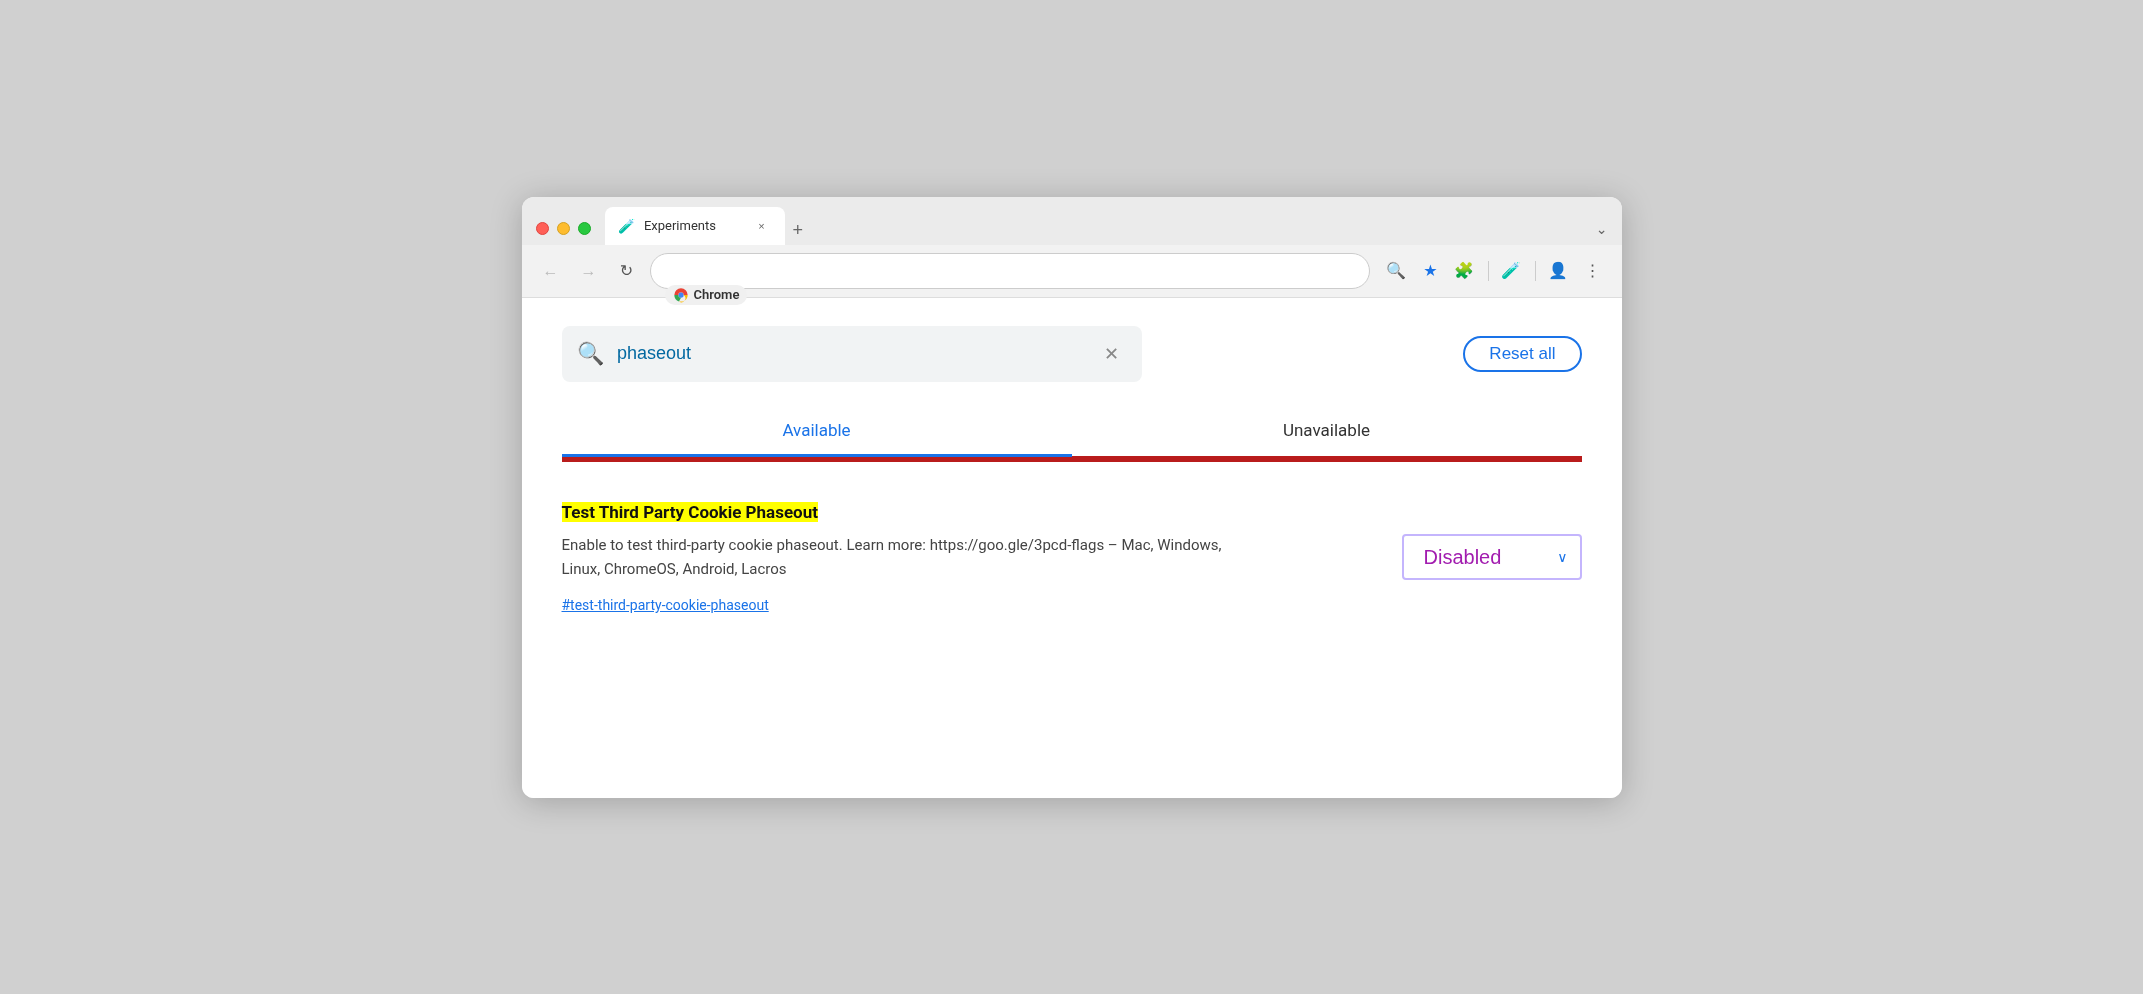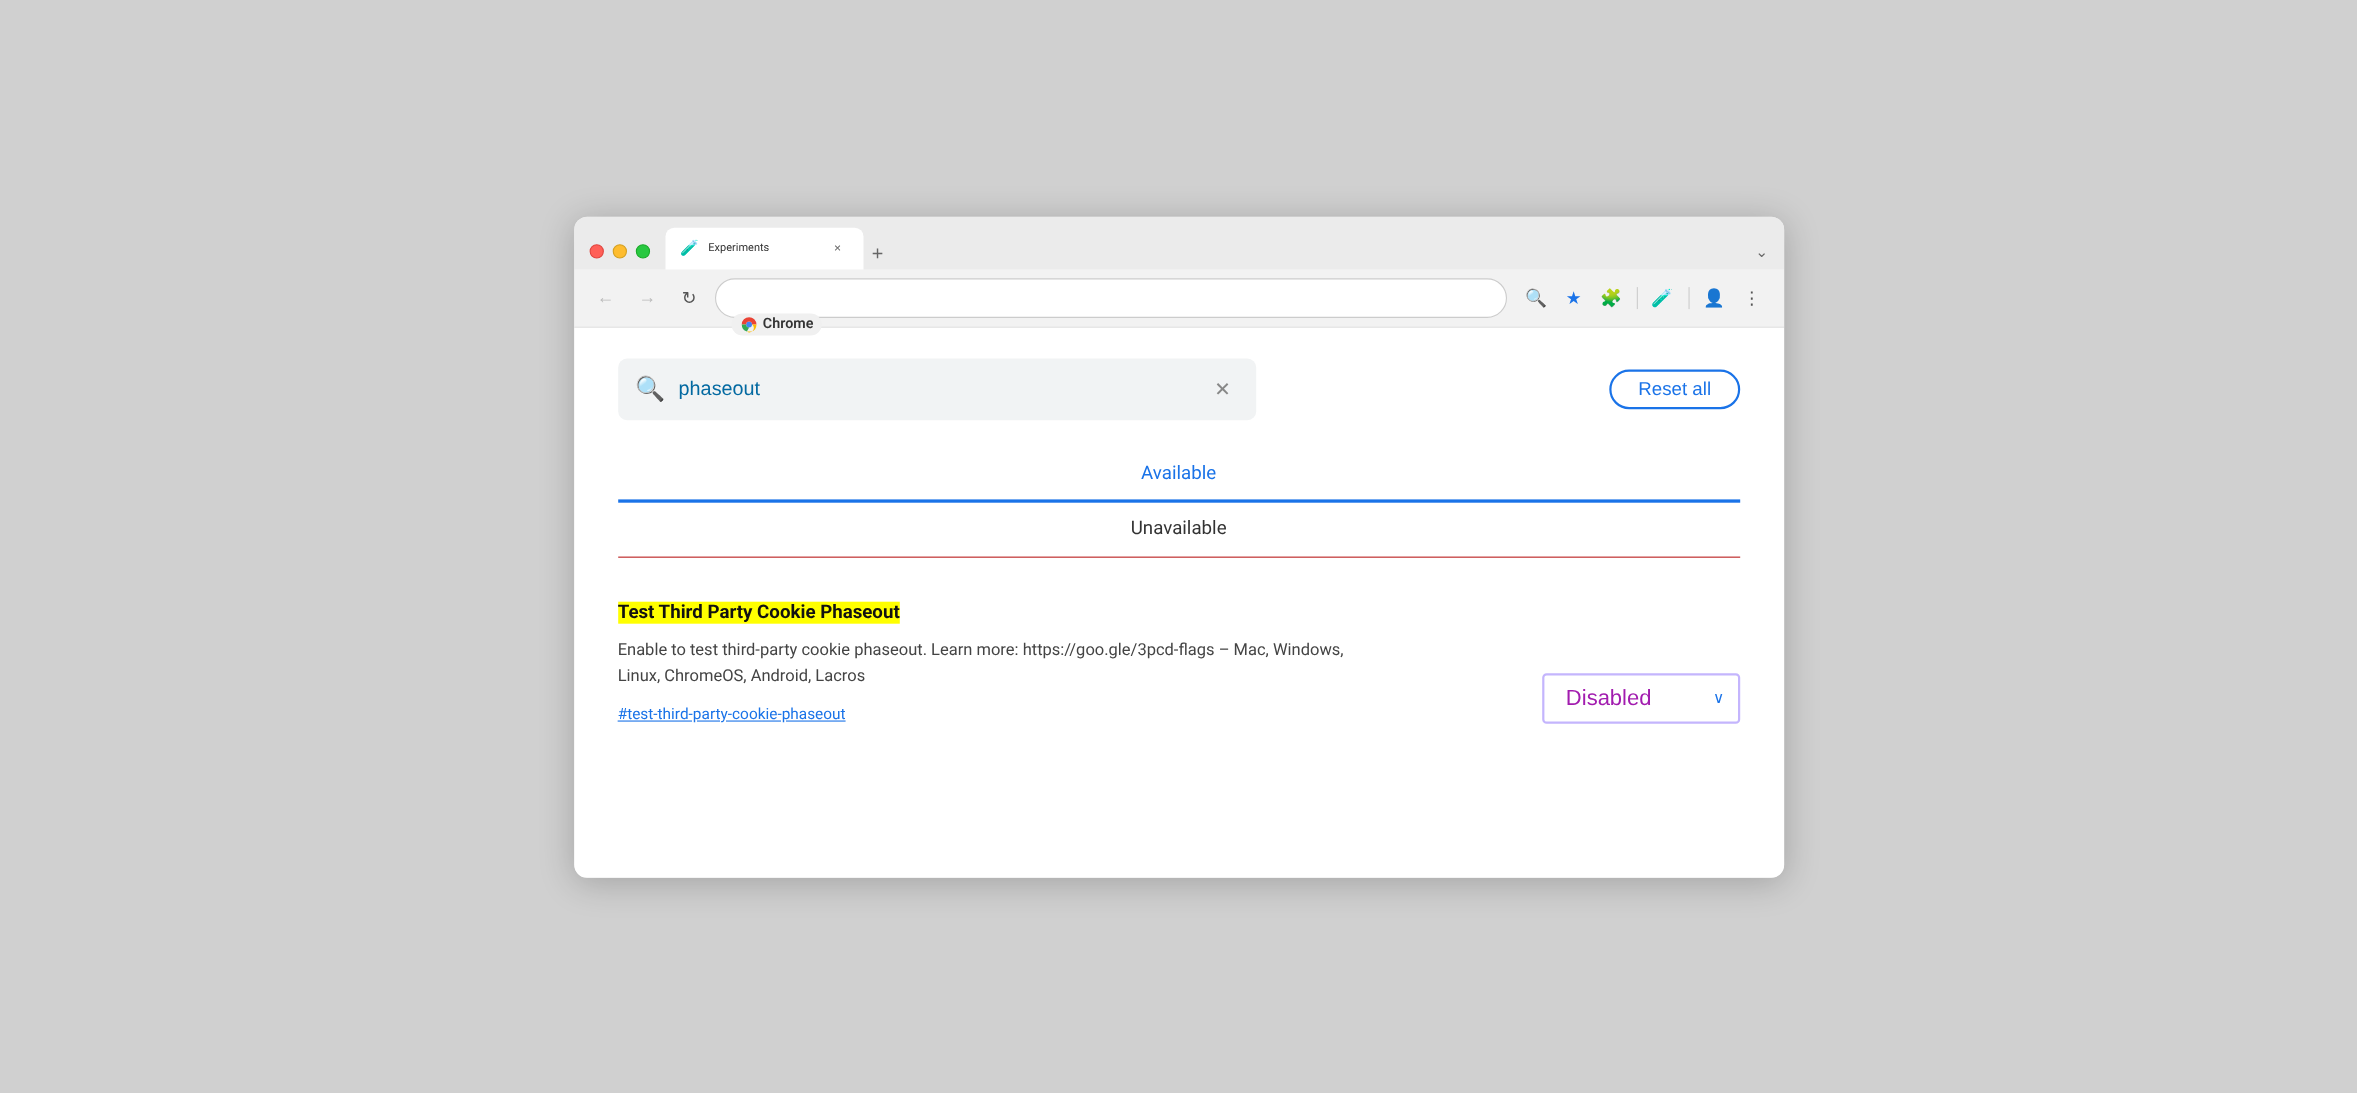--- a/index.html
+++ b/index.html
@@ -67,21 +67,21 @@
       color: #333;
       height: 38px;
     }
 
     .tab-icon {
       font-size: 14px;
     }
 
     .tab-title {
       flex: 1;
-      font-size: 10px;
+      font-size: 13px;
       color: #333;
       white-space: nowrap;
       overflow: hidden;
       text-overflow: ellipsis;
     }
 
     .tab-close {
       width: 18px;
       height: 18px;
       border-radius: 50%;
@@ -271,23 +271,22 @@
       font-weight: 500;
       padding: 6px 24px;
       border-radius: 24px;
       cursor: pointer;
       white-space: nowrap;
     }
 
     
     .tabs-section {
       display: flex;
-      border-bottom: 1px solid #b91c1c;
+      border-bottom: 6px solid #b91c1c;
       margin-top: 24px;
-      flex-direction: column;
     }
 
     .flag-tab {
       flex: 1;
       text-align: center;
       padding: 14px 0;
       font-size: 17px;
       cursor: pointer;
       color: #333;
       position: relative;
@@ -300,21 +299,21 @@
       border-bottom: 3px solid #1a73e8;
     }
 
     
     .flags-list {
       padding-top: 28px;
     }
 
     .flag-item {
       display: flex;
-      align-items: flex-end;
+      align-items: center;
       justify-content: space-between;
       padding: 10px 0 20px 0;
       gap: 40px;
     }
 
     .flag-info {
       flex: 1;
     }
 
     .flag-title {

